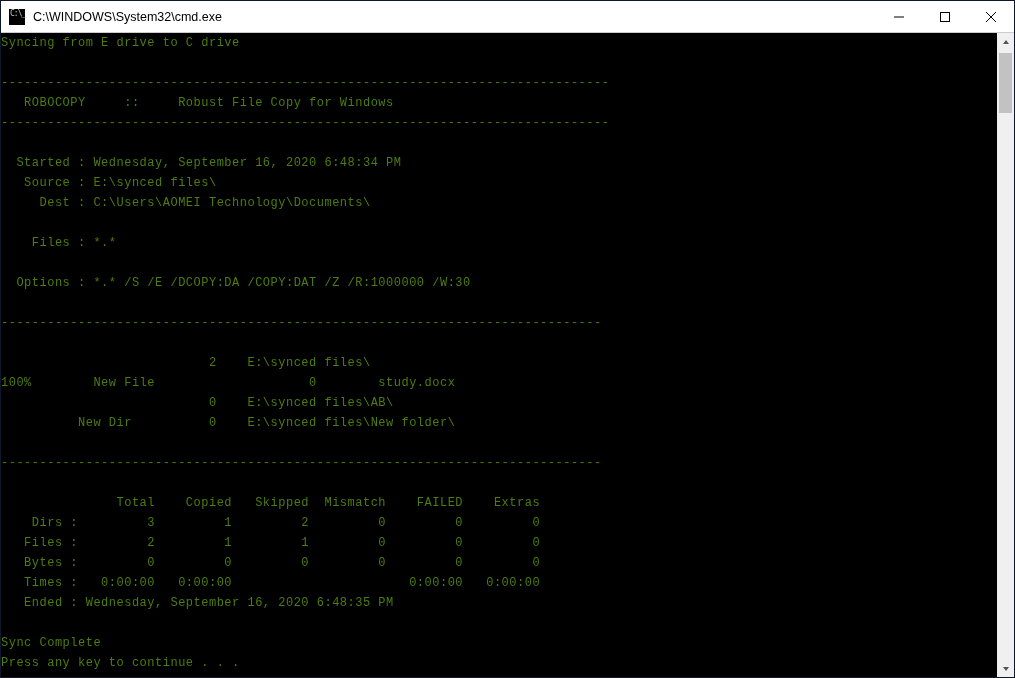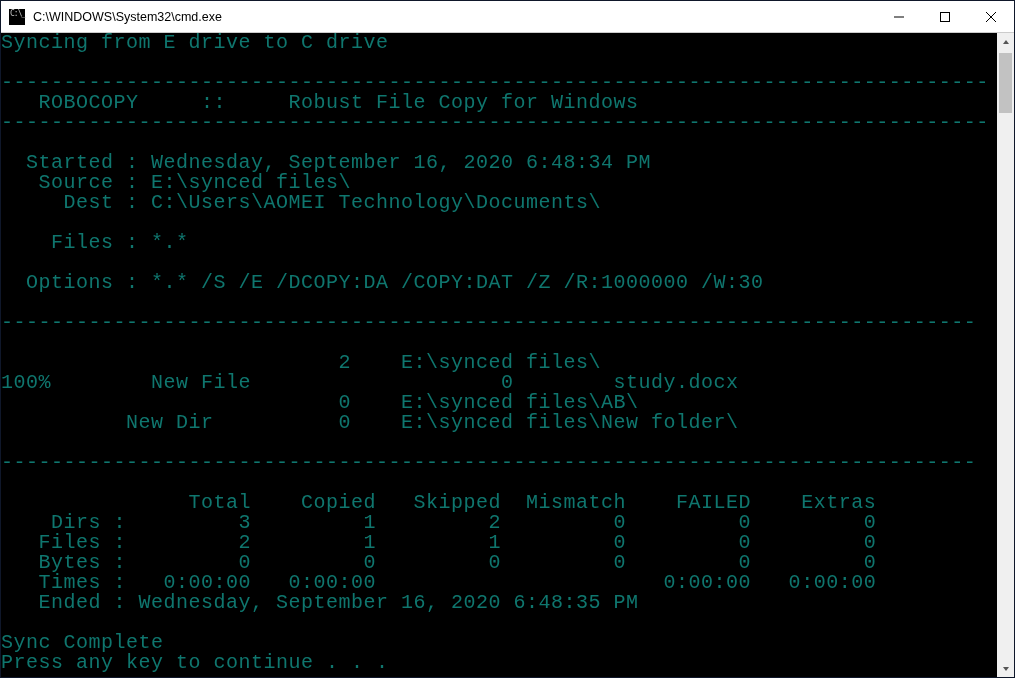--- a/index.html
+++ b/index.html
@@ -73,23 +73,23 @@
   .win-btn svg { width: 10px; height: 10px; }
 
   .client-area {
     flex: 1;
     display: flex;
     min-height: 0;
   }
   .terminal {
     flex: 1;
     background: #000;
-    color: #0f766e;
+    color: #4d7c0f;
     font-family: Consolas, "Courier New", monospace;
-    font-size: 20px;
+    font-size: 12px;
     line-height: 20px;
     padding: 0;
     white-space: pre;
     overflow: hidden;
     letter-spacing: 0.5px;
   }
   .scrollbar {
     width: 17px;
     background: #f0f0f0;
     position: relative;

